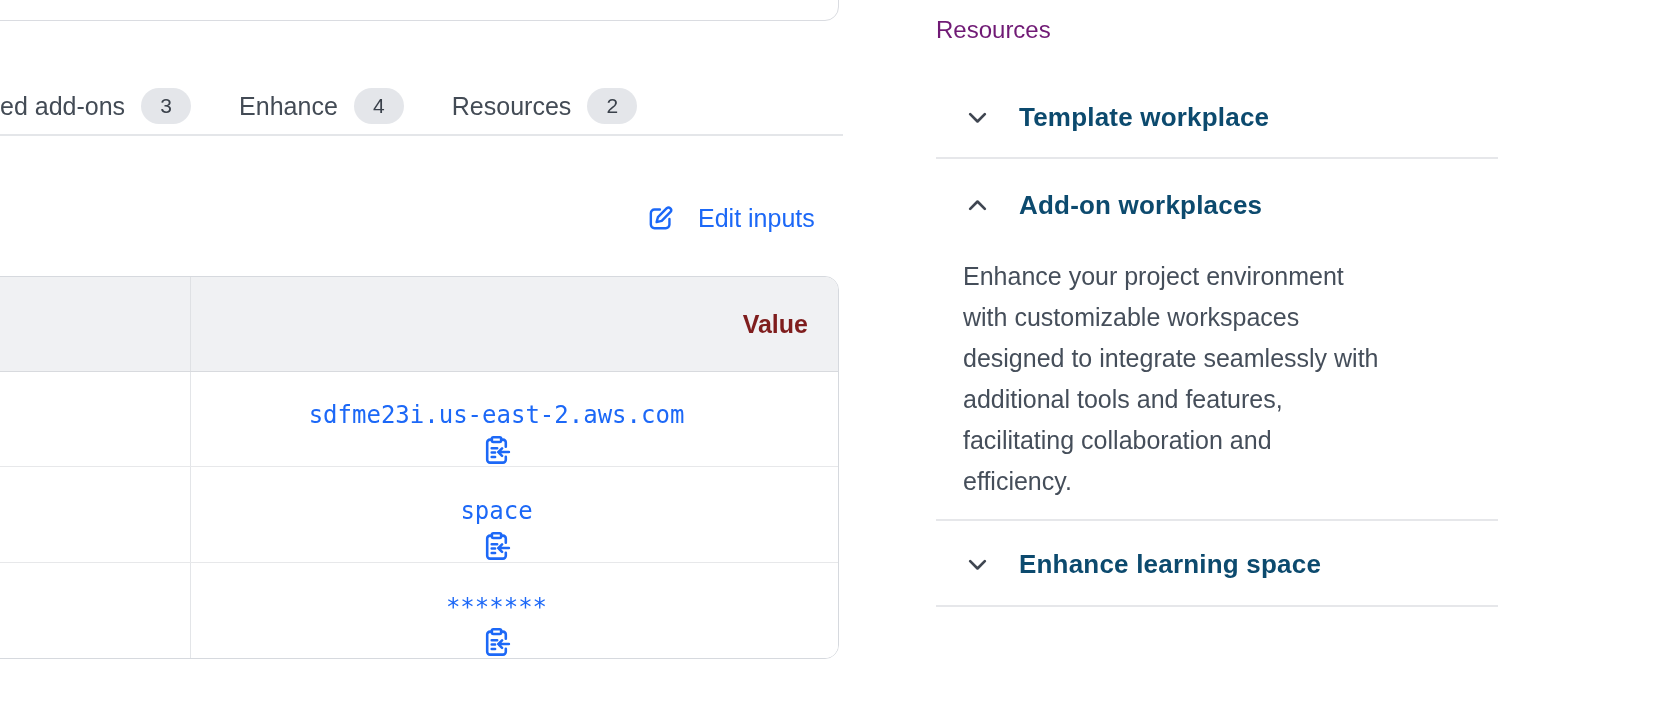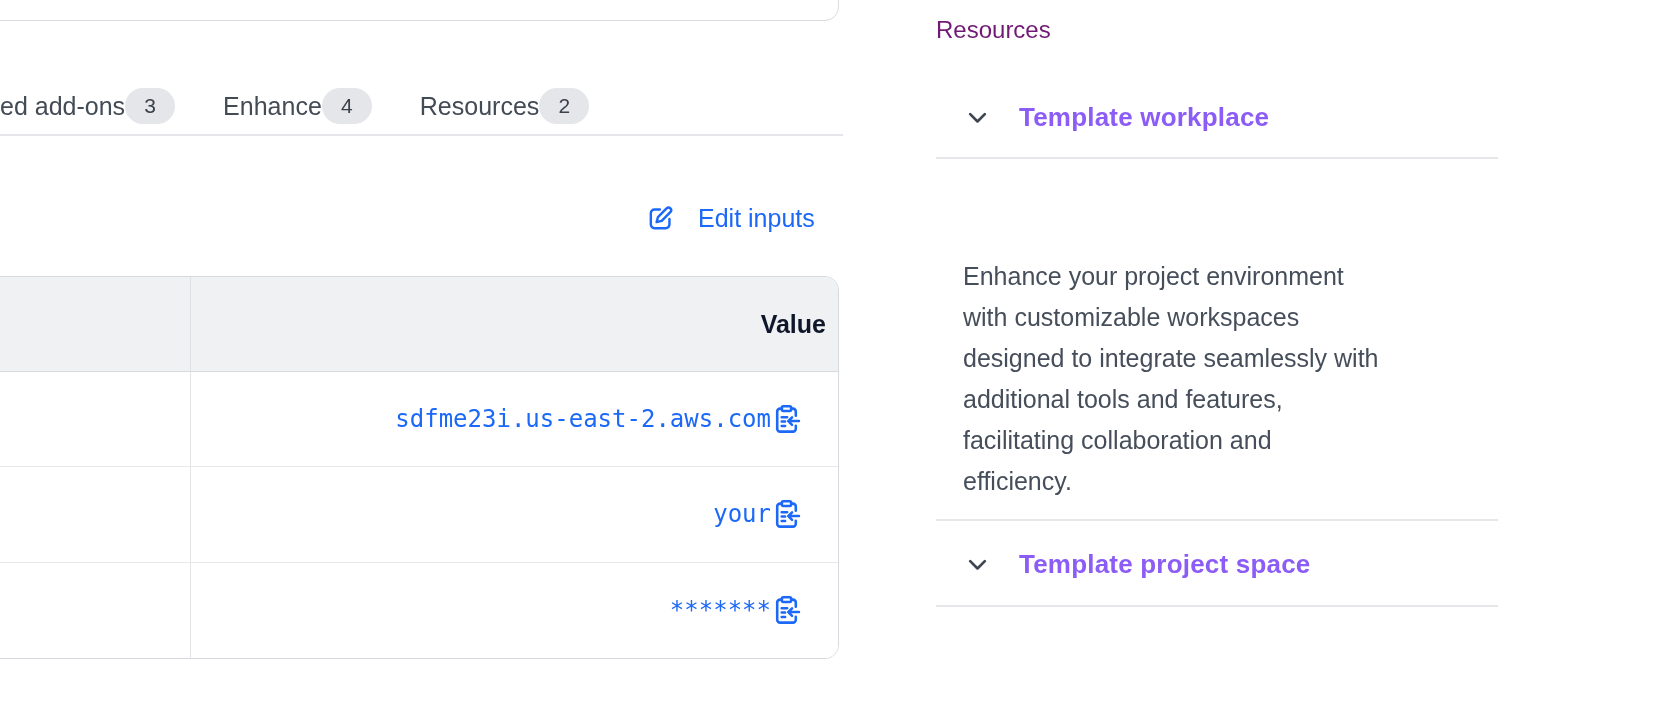--- a/index.html
+++ b/index.html
@@ -13,21 +13,21 @@
   .topcard{
     position:absolute;left:-60px;top:-18px;width:899px;height:39px;
     background:#fff;border:1.5px solid #dadce1;border-radius:0 0 14px 0;
     box-sizing:border-box;
   }
   .tabbar{
     position:absolute;left:0;top:78px;width:843px;height:58px;
     display:flex;align-items:center;column-gap:48px;
     border-bottom:2px solid #e4e6e9;box-sizing:border-box;
   }
-  .tab{display:flex;align-items:center;font-size:25px;color:#434b55;cursor:pointer;}
+  .tab{display:flex;align-items:center;gap:16px;font-size:25px;color:#434b55;cursor:pointer;}
   .badge{
     height:36px;min-width:20px;padding:0 15px;border-radius:18px;
     background:#e4e6ea;color:#3a414b;font-size:21px;
     display:flex;align-items:center;justify-content:center;
   }
   .edit-link{
     position:absolute;left:646px;top:198px;height:40px;
     display:flex;align-items:center;gap:23px;
     color:#1c68f7;font-size:25px;font-weight:500;cursor:pointer;text-decoration:none;
   }
@@ -42,37 +42,37 @@
     border-bottom:1.5px solid #d8dade;box-sizing:border-box;
   }
   .trow{
     height:95.5px;flex:1 1 auto;display:flex;background:#fff;
     border-bottom:1.5px solid #e7e8ea;box-sizing:border-box;
   }
   .trow:last-child{border-bottom:none;}
   .c1{width:250px;flex:0 0 250px;box-sizing:border-box;border-right:1.5px solid #e3e5e8;}
   .thead .c1{border-right:1.5px solid #dfe1e4;}
   .c2{flex:1;display:flex;align-items:center;justify-content:flex-end;box-sizing:border-box;}
-  .thead .c2{padding-right:12px;font-weight:700;font-size:25px;color:#0f172a;}
-  .trow .c2{padding-right:36px;gap:0;}
+  .thead .c2{padding-right:30px;font-weight:700;font-size:25px;color:#7f1d1d;}
+  .trow .c2{padding-right:36px;gap:6px;flex-direction:column;}
   .mono-val{
     font-family:"DejaVu Sans Mono", monospace;
     font-size:24px;color:#1c68f7;letter-spacing:0;
   }
   .copy-btn{display:flex;align-items:center;justify-content:center;color:#1c68f7;cursor:pointer;}
   
   .res-panel{position:absolute;left:936px;top:0;width:562px;height:728px;}
   .res-heading{position:absolute;left:0;top:16px;font-size:24px;color:#701a75;}
   .divider{position:absolute;left:0;width:562px;height:1.5px;background:#e6e7ea;}
   .sec{
     position:absolute;left:28px;height:44px;
     display:flex;align-items:center;gap:28px;cursor:pointer;
   }
   .sec .chev{display:flex;align-items:center;color:#3f4651;}
-  .sec-title{font-size:26px;font-weight:700;color:#8b5cf6;letter-spacing:0.2px;}
+  .sec-title{font-size:26px;font-weight:700;color:#0c4a6e;letter-spacing:0.2px;}
   .sec-desc{
     position:absolute;left:27px;top:256px;width:545px;
     font-size:25px;line-height:41px;color:#454e5a;white-space:pre-line;
   }
 </style>
 </head>
 <body>
 
 <div class="topcard"></div>
 
@@ -117,21 +117,21 @@
           <path d="M15.6 3.6H17a2.2 2.2 0 0 1 2.2 2.2v3.2"></path>
           <path d="M8.3 10.2h4.2M8.3 13.6h2.6M8.3 17h2.6"></path>
           <path d="M21.6 13.2h-8.2m2.9-2.9-2.9 2.9 2.9 2.9"></path>
         </svg>
       </span>
     </div>
   </div>
   <div class="trow">
     <div class="c1"></div>
     <div class="c2">
-      <span class="mono-val">your</span>
+      <span class="mono-val">space</span>
       <span class="copy-btn">
         <svg width="31" height="31" viewBox="0 0 24 24" fill="none" stroke="currentColor" stroke-width="2" stroke-linecap="round" stroke-linejoin="round">
           <rect x="8.4" y="1.8" width="7.2" height="3.6" rx="1.1"></rect>
           <path d="M8.4 3.6H7a2.2 2.2 0 0 0-2.2 2.2v13.4A2.2 2.2 0 0 0 7 21.4h10a2.2 2.2 0 0 0 2.2-2.2v-2.4"></path>
           <path d="M15.6 3.6H17a2.2 2.2 0 0 1 2.2 2.2v3.2"></path>
           <path d="M8.3 10.2h4.2M8.3 13.6h2.6M8.3 17h2.6"></path>
           <path d="M21.6 13.2h-8.2m2.9-2.9-2.9 2.9 2.9 2.9"></path>
         </svg>
       </span>
     </div>
@@ -160,33 +160,41 @@
     <span class="chev">
       <svg width="27" height="27" viewBox="0 0 24 24" fill="none" stroke="currentColor" stroke-width="2.4" stroke-linecap="round" stroke-linejoin="round">
           <path d="M5.5 9l6.5 6.5L18.5 9"></path>
         </svg>
     </span>
     <span class="sec-title">Template workplace</span>
   </div>
 
   <div class="divider" style="top:157px"></div>
 
+  <div class="sec" style="top:183px">
+    <span class="chev">
+      <svg width="27" height="27" viewBox="0 0 24 24" fill="none" stroke="currentColor" stroke-width="2.4" stroke-linecap="round" stroke-linejoin="round">
+          <path d="M5.5 15l6.5-6.5L18.5 15"></path>
+        </svg>
+    </span>
+    <span class="sec-title">Add-on workplaces</span>
+  </div>
 
   <div class="sec-desc">Enhance your project environment
 with customizable workspaces
 designed to integrate seamlessly with
 additional tools and features,
 facilitating collaboration and
 efficiency.</div>
 
   <div class="divider" style="top:519px"></div>
 
   <div class="sec" style="top:542px">
     <span class="chev">
       <svg width="27" height="27" viewBox="0 0 24 24" fill="none" stroke="currentColor" stroke-width="2.4" stroke-linecap="round" stroke-linejoin="round">
           <path d="M5.5 9l6.5 6.5L18.5 9"></path>
         </svg>
     </span>
-    <span class="sec-title">Template project space</span>
+    <span class="sec-title">Enhance learning space</span>
   </div>
 
   <div class="divider" style="top:605px"></div>
 </div>
 
 </body></html>

